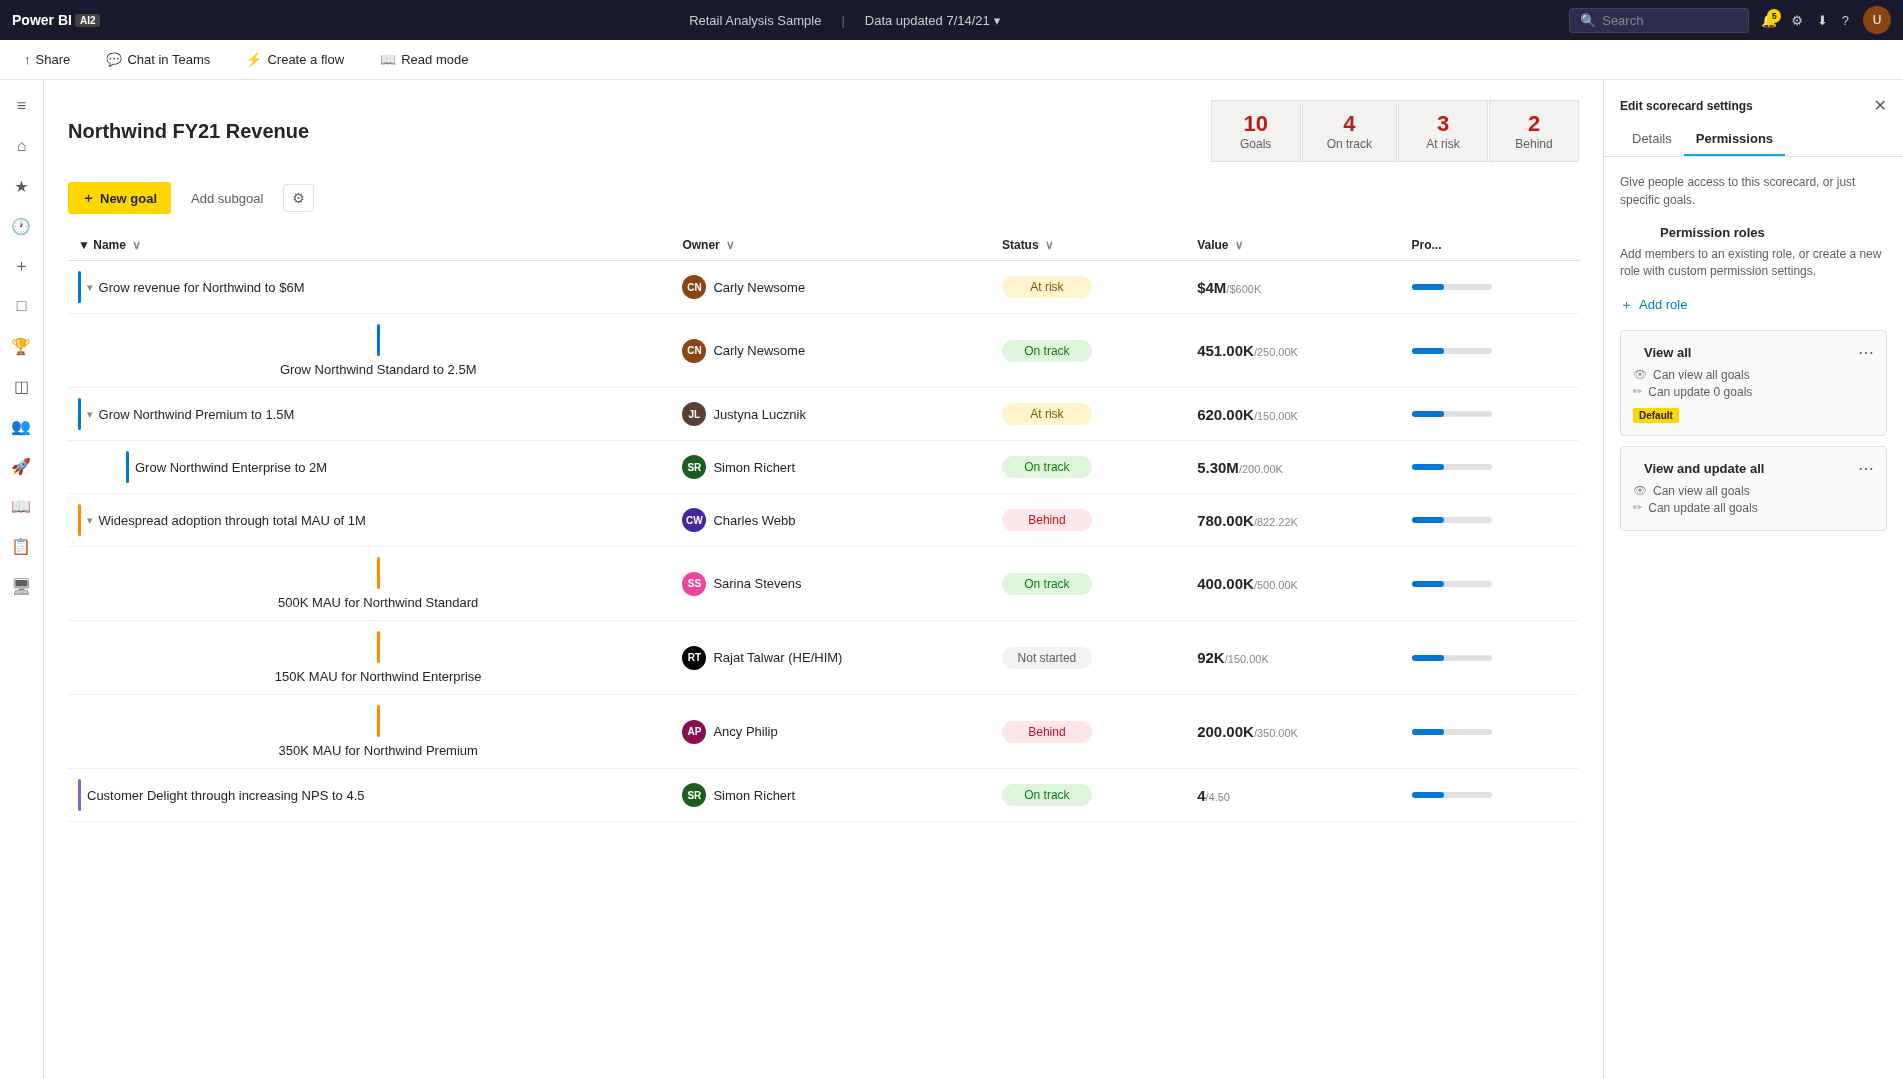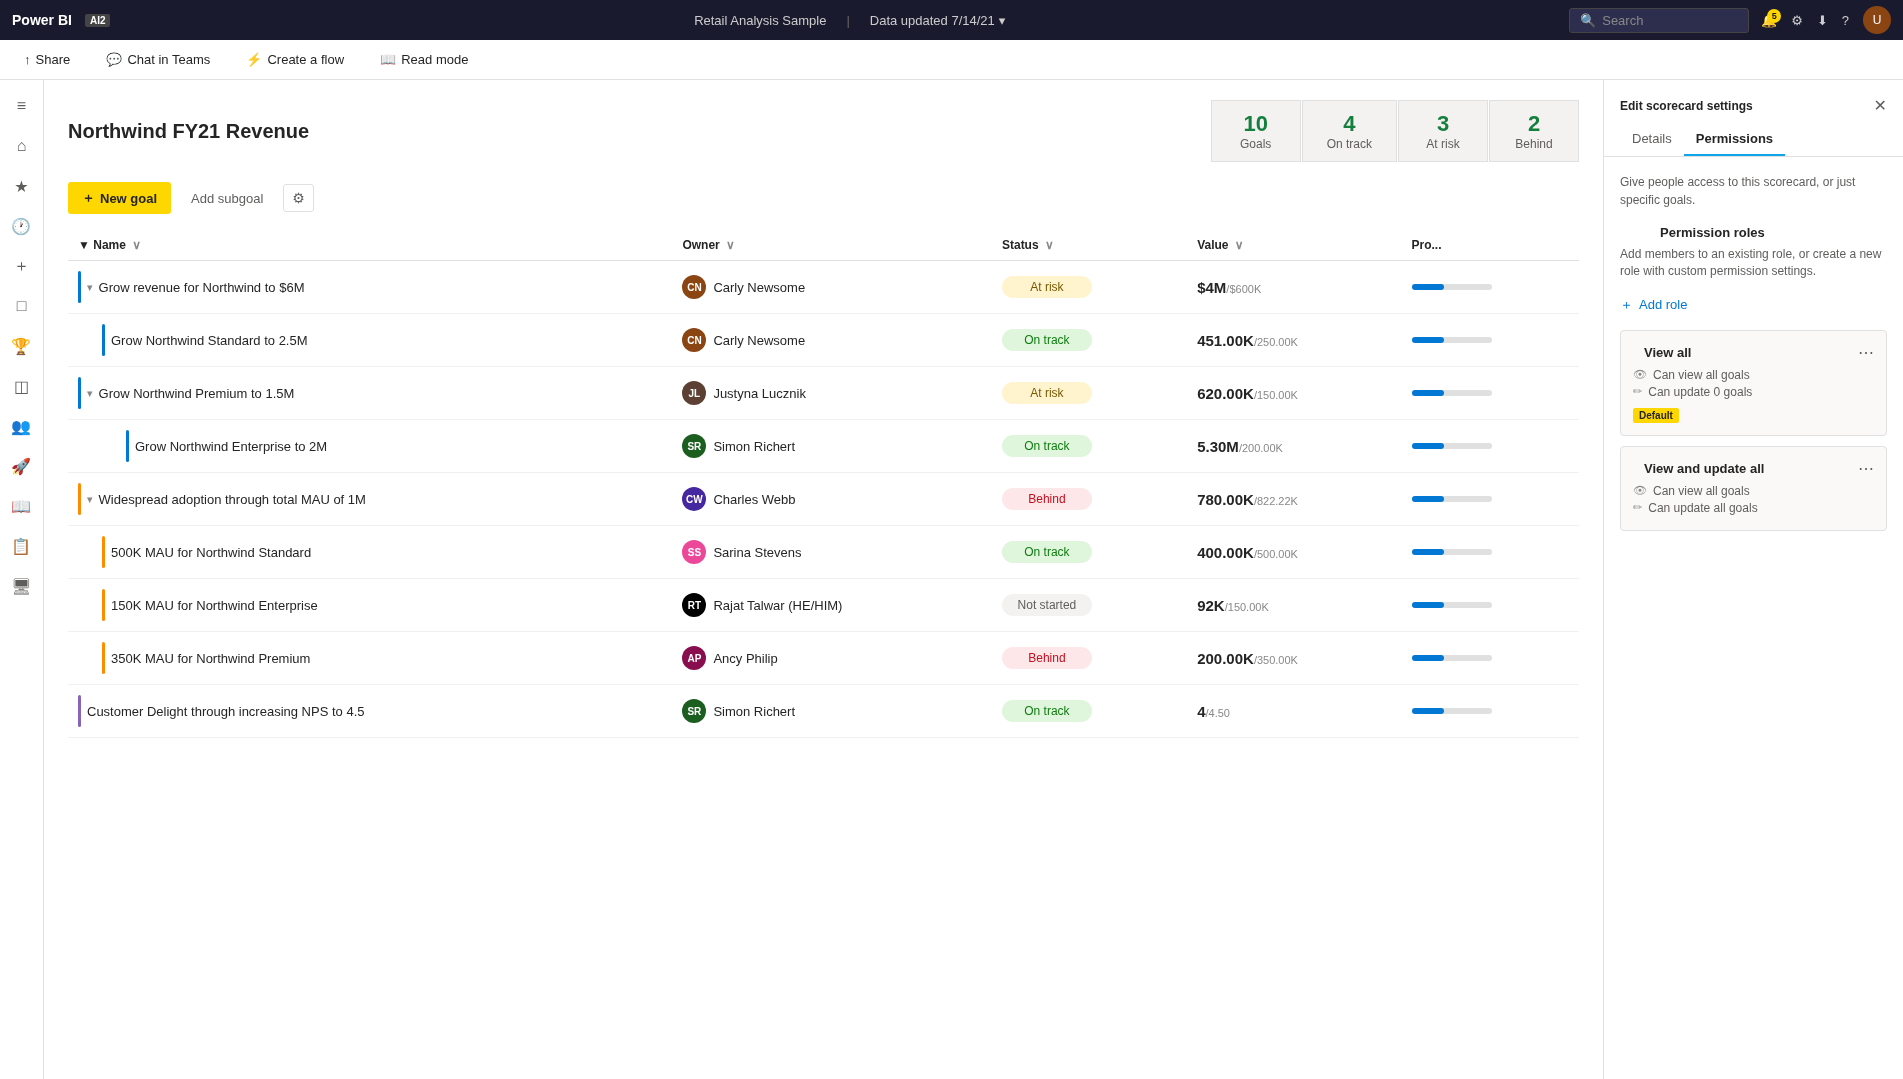--- a/index.html
+++ b/index.html
@@ -1,20 +1,20 @@
 <!DOCTYPE html>
 <html><head>
   <meta charset="utf-8">
   <style>
     * { box-sizing: border-box; margin: 0; padding: 0; }
     body { font-family: 'Segoe UI', sans-serif; font-size: 13px; color: #252525; background: #f3f2f1; display: flex; flex-direction: column; height: 1079px; overflow: hidden; }
 
     
     .topbar { height: 40px; background: #1a1a2e; display: flex; align-items: center; padding: 0 12px; gap: 12px; flex-shrink: 0; }
-    .topbar-logo { color: #fff; font-weight: 700; font-size: 14px; display: flex; align-items: center; gap: 11px; }
+    .topbar-logo { color: #fff; font-weight: 700; font-size: 14px; display: flex; align-items: center; gap: 1px; }
     .topbar-logo span { color: #ffd700; font-size: 11px; background: #ffd700; color: #1a1a2e; padding: 1px 4px; border-radius: 2px; font-weight: 700; }
     .topbar-title { color: #ccc; font-size: 13px; margin-left: 20px; }
     .topbar-sep { color: #666; margin: 0 8px; }
     .topbar-update { color: #ccc; font-size: 13px; display: flex; align-items: center; gap: 4px; }
     .topbar-spacer { flex: 1; }
     .topbar-search { background: #2d2d4e; border: 1px solid #444; border-radius: 3px; color: #ccc; padding: 4px 10px; font-size: 13px; display: flex; align-items: center; gap: 6px; width: 180px; }
     .topbar-icons { display: flex; align-items: center; gap: 14px; color: #ccc; }
     .topbar-avatar { width: 28px; height: 28px; border-radius: 50%; background: #8b4513; display: flex; align-items: center; justify-content: center; color: #fff; font-size: 12px; }
     .notif-badge { position: relative; }
     .badge { position: absolute; top: -4px; right: -4px; background: #ffd700; color: #1a1a2e; font-size: 9px; font-weight: 700; border-radius: 50%; width: 14px; height: 14px; display: flex; align-items: center; justify-content: center; }
@@ -32,38 +32,38 @@
     .sidebar-icon.active { color: #0078d4; }
 
     
     .content { flex: 1; background: #fff; padding: 20px 24px; overflow-y: auto; position: relative; }
 
     
     .sc-header { display: flex; align-items: center; justify-content: space-between; margin-bottom: 20px; }
     .sc-title { font-size: 20px; font-weight: 600; color: #252525; }
     .sc-stats { display: flex; gap: 1px; }
     .sc-stat { background: #f3f2f1; border: 1px solid #e0e0e0; padding: 10px 24px; text-align: center; min-width: 90px; }
-    .sc-stat-num { font-size: 22px; font-weight: 600; color: #15803d; }
+    .sc-stat-num { font-size: 22px; font-weight: 600; color: #b91c1c; }
     .sc-stat-label { font-size: 12px; color: #605e5c; }
 
     
     .sc-toolbar { display: flex; align-items: center; gap: 10px; margin-bottom: 16px; }
     .btn-new-goal { background: #ffd700; color: #252525; border: none; padding: 7px 14px; font-size: 13px; font-weight: 600; border-radius: 3px; cursor: pointer; display: flex; align-items: center; gap: 5px; }
     .btn-add-subgoal { background: none; border: none; color: #605e5c; font-size: 13px; cursor: pointer; padding: 7px 10px; }
     .btn-settings { background: none; border: 1px solid #e0e0e0; color: #605e5c; font-size: 14px; cursor: pointer; padding: 5px 8px; border-radius: 3px; }
 
     
     .goals-table { width: 100%; border-collapse: collapse; }
     .goals-table thead tr { border-bottom: 1px solid #e0e0e0; }
     .goals-table th { text-align: left; padding: 8px 10px; font-size: 12px; font-weight: 600; color: #252525; white-space: nowrap; }
     .goals-table th .sort-icon { margin-left: 3px; color: #888; }
     .goals-table td { padding: 10px 10px; border-bottom: 1px solid #f0f0f0; vertical-align: middle; }
 
     .goal-name { display: flex; align-items: center; gap: 6px; }
-    .goal-indent { margin-left: 24px; }
+    .goal-indent { margin-left: 16px; flex-direction: column; }
     .goal-indent2 { margin-left: 48px; }
     .collapse-btn { color: #888; cursor: pointer; font-size: 11px; }
     .goal-bar-indicator { width: 3px; height: 32px; border-radius: 2px; flex-shrink: 0; }
     .bar-blue { background: #0078d4; }
     .bar-orange { background: #ff8c00; }
     .bar-purple { background: #8764b8; }
 
     .owner-cell { display: flex; align-items: center; gap: 7px; }
     .owner-avatar { width: 24px; height: 24px; border-radius: 50%; flex-shrink: 0; display: flex; align-items: center; justify-content: center; font-size: 10px; font-weight: 600; color: #fff; }
 

